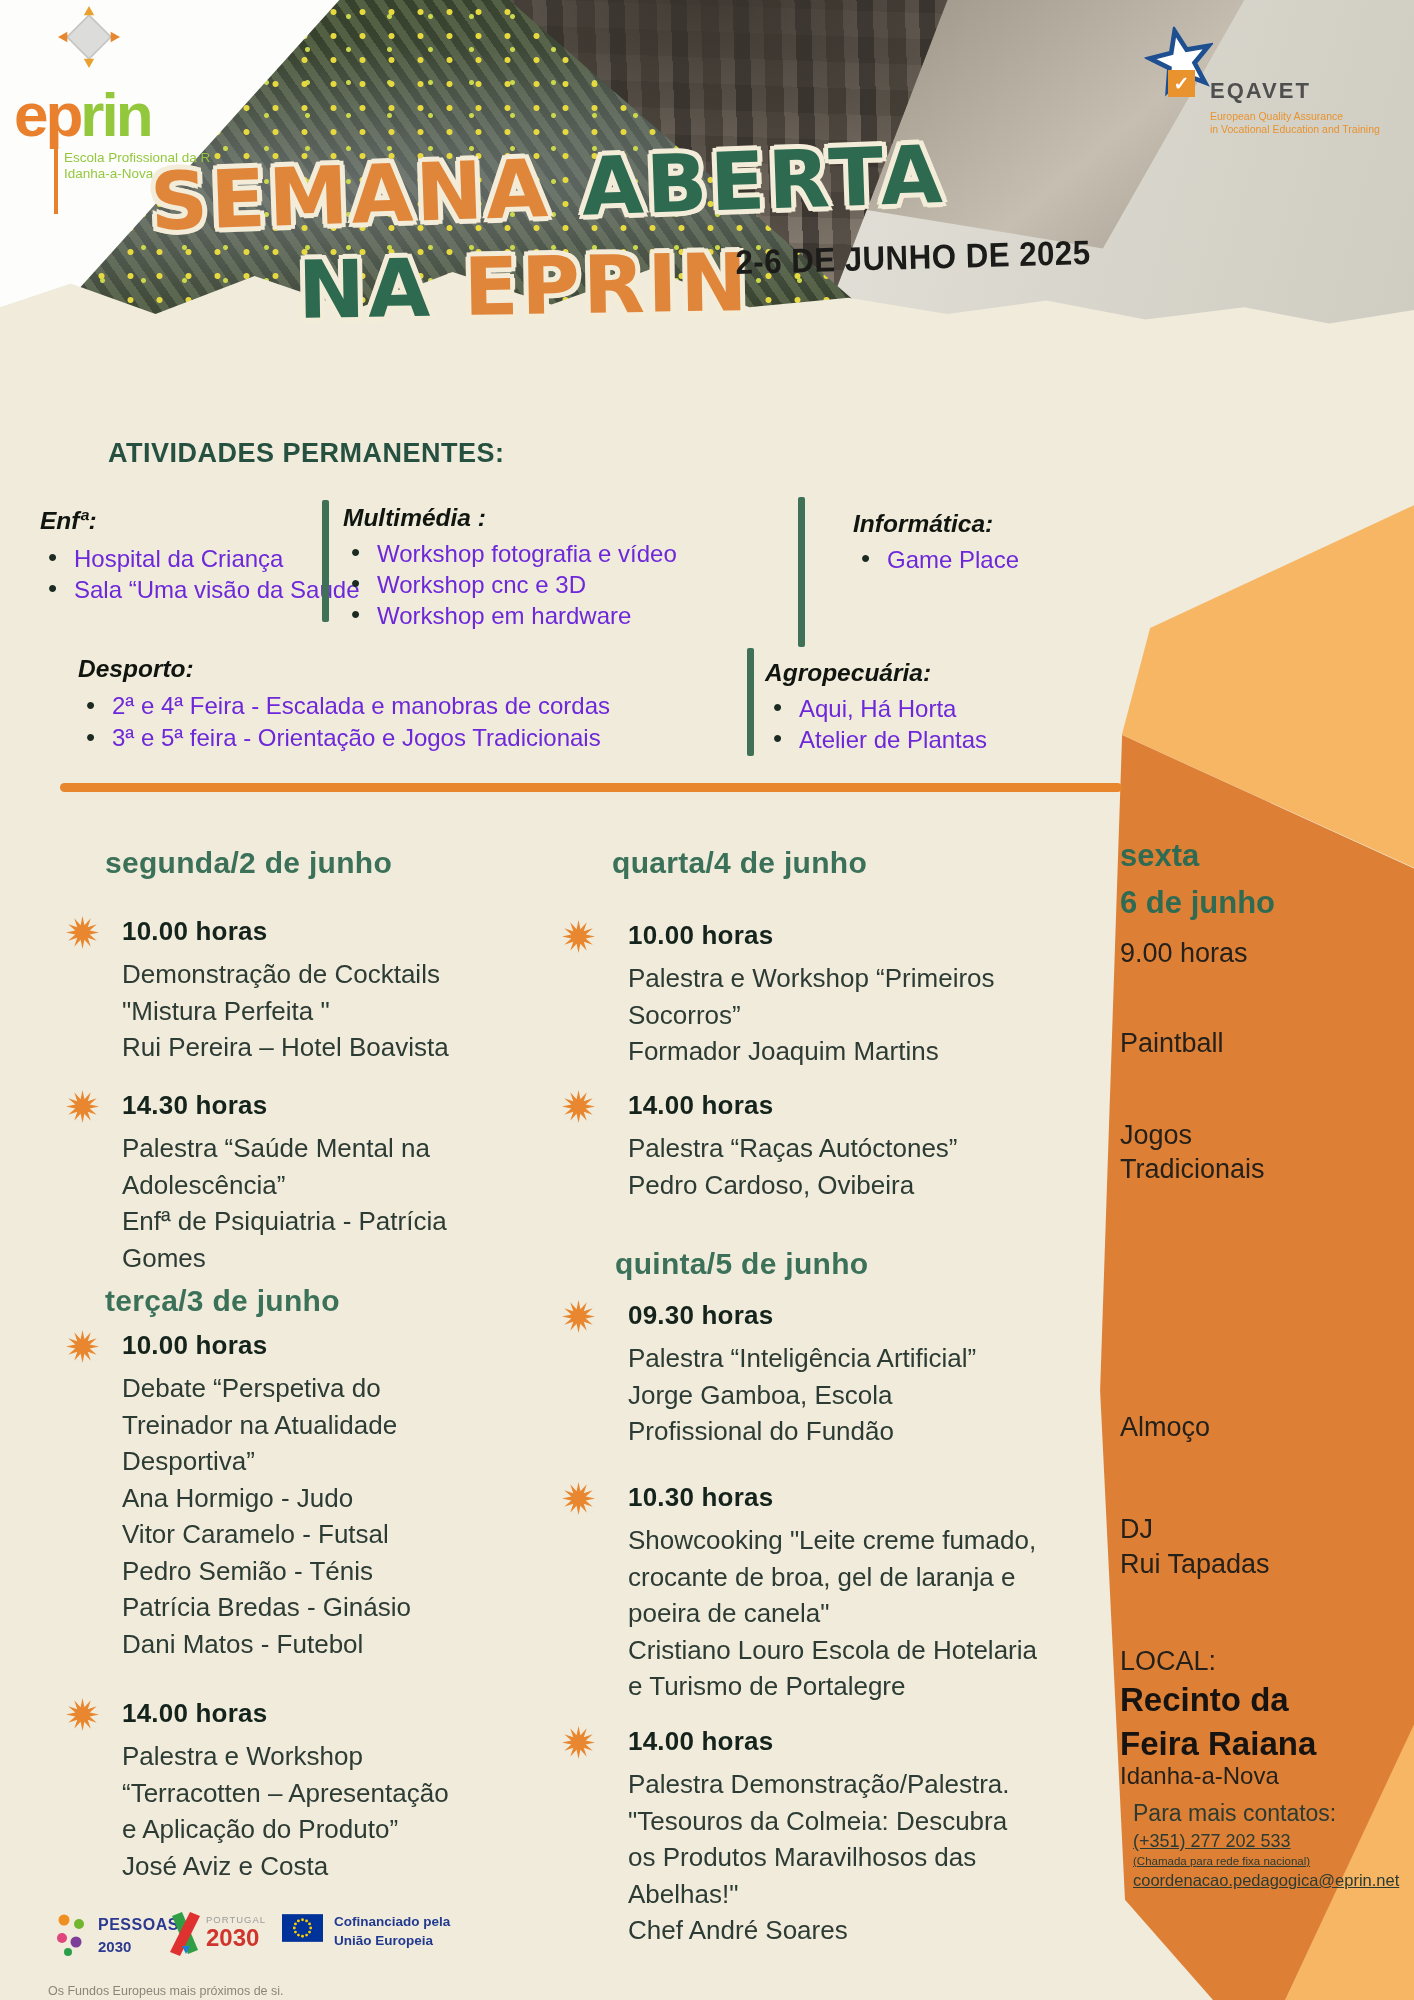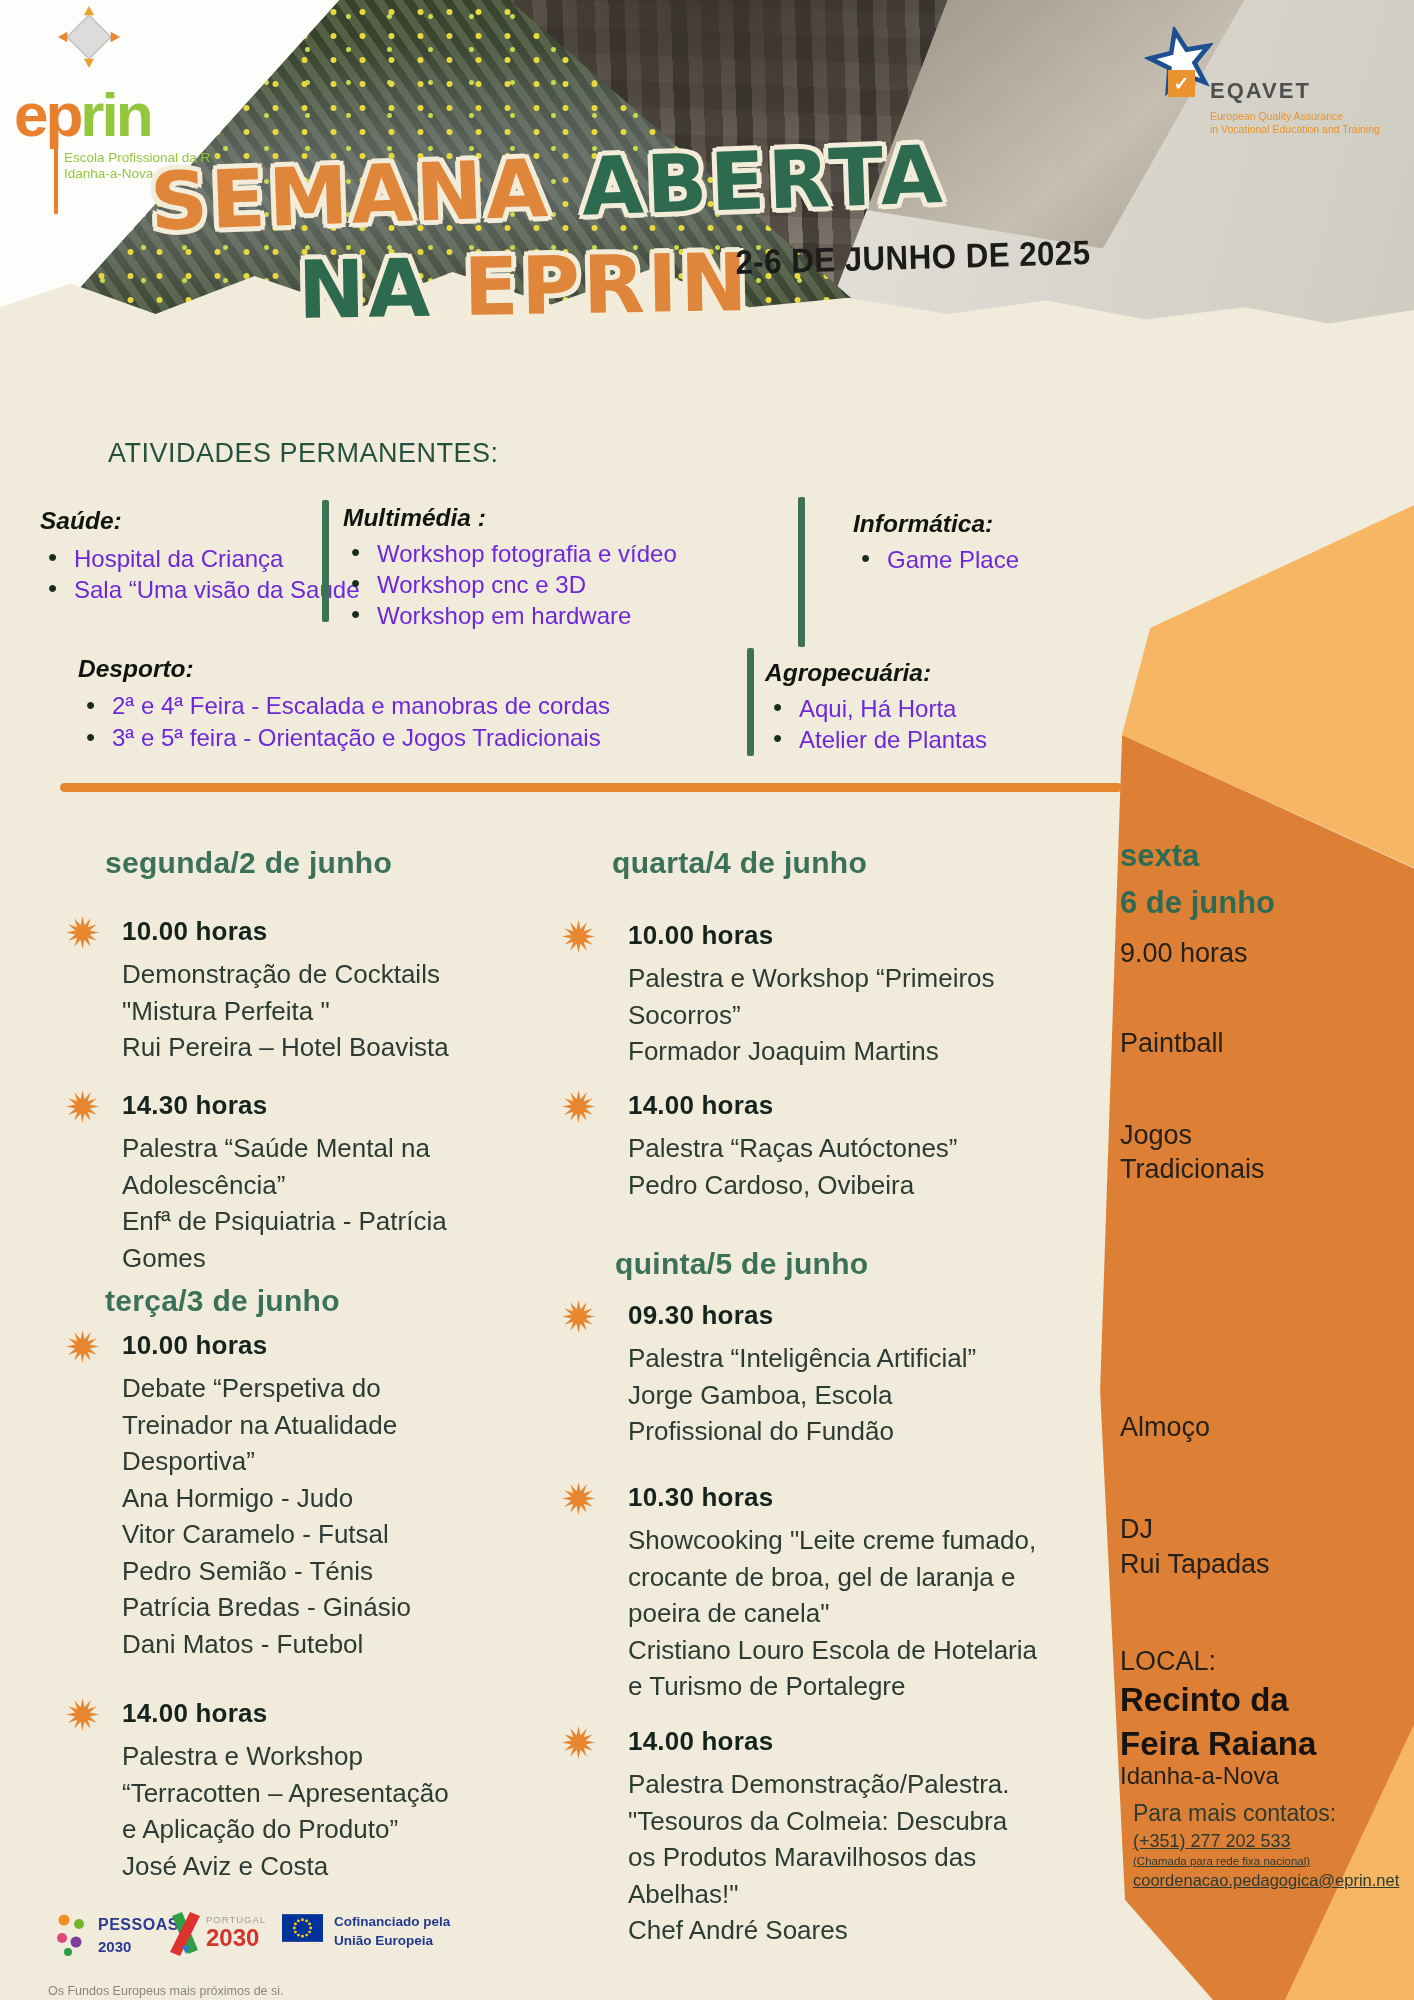--- a/index.html
+++ b/index.html
@@ -53,21 +53,21 @@
   .big-title{position:absolute;z-index:4;font-weight:900;font-family:"DejaVu Sans",sans-serif;font-size:80px;letter-spacing:3px;white-space:nowrap;
      text-shadow:-5px 0 0 #f3ecd9,5px 0 0 #f3ecd9,0 -5px 0 #f3ecd9,0 5px 0 #f3ecd9,
                  -4px -4px 0 #f3ecd9,4px 4px 0 #f3ecd9,-4px 4px 0 #f3ecd9,4px -4px 0 #f3ecd9}
   .title1{left:150px;top:142px;transform:rotate(-2deg)}
   .title2{left:298px;top:240px;transform:rotate(-1deg)}
   .w-orange{color:#e0863a}.w-green{color:#2d6a50}
   .date-banner{position:absolute;left:735px;top:243px;z-index:4;font-weight:900;font-size:34px;color:#1b1b19;
      letter-spacing:.5px;transform:scaleX(.92) rotate(-1.5deg);transform-origin:left top;white-space:nowrap}
 
   
-  .perm-head{position:absolute;left:108px;top:438px;font-size:27px;font-weight:400;color:#265140;letter-spacing:.5px;z-index:2}
+  .perm-head{position:absolute;left:108px;top:438px;font-size:27px;font-weight:700;color:#265140;letter-spacing:.5px;z-index:2}
   .perm-title{font-size:24.5px;font-weight:800;font-style:italic;color:#10150f}
   .perm-list{list-style:none;margin:0;padding:0;font-size:24px;color:#6d28d9;line-height:31px}
   .perm-list li{position:relative;padding-left:34px}
   .perm-list li::before{content:"\2022";position:absolute;left:8px;top:-1px;font-size:26px;color:#1c2b22}
   .vdiv{position:absolute;width:7px;background:#3e7156;border-radius:2px;z-index:2}
   .orange-rule{position:absolute;left:60px;top:783px;width:1062px;height:9px;background:#e8862e;border-radius:5px;z-index:2}
 
   
   .day-title{position:absolute;font-size:30px;font-weight:800;color:#3a7158;letter-spacing:.3px;z-index:2;white-space:nowrap}
   .event{position:absolute;z-index:2}
@@ -149,21 +149,21 @@
 in Vocational Education and Training</div>
   </div>
 
   <div class="big-title title1"><span class="w-orange">SEMANA</span> <span class="w-green">ABERTA</span></div>
   <div class="big-title title2"><span class="w-green">NA</span> <span class="w-orange">EPRIN</span></div>
   <div class="date-banner">2-6 DE JUNHO DE 2025</div>
 
   <div class="perm-head">ATIVIDADES PERMANENTES:</div>
 
   <div class="abs" style="left:40px;top:507px;z-index:2">
-    <div class="perm-title">Saúde:</div>
+    <div class="perm-title">Enfª:</div>
     <ul class="perm-list" style="margin-top:8px">
       <li>Hospital da Criança</li>
       <li>Sala “Uma visão da Saúde</li>
     </ul>
   </div>
 
   <div class="vdiv" style="left:322px;top:500px;height:122px"></div>
 
   <div class="abs" style="left:343px;top:504px;z-index:2">
     <div class="perm-title">Multimédia :</div>

